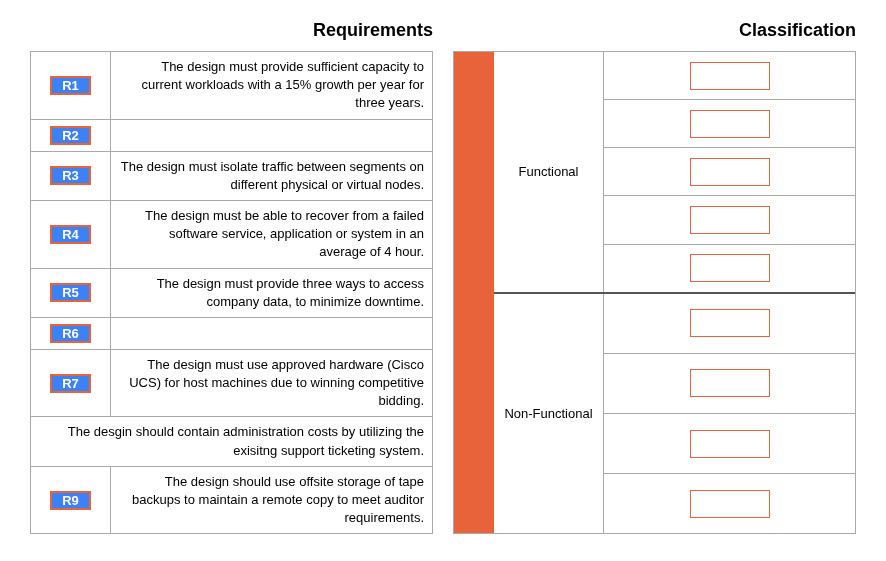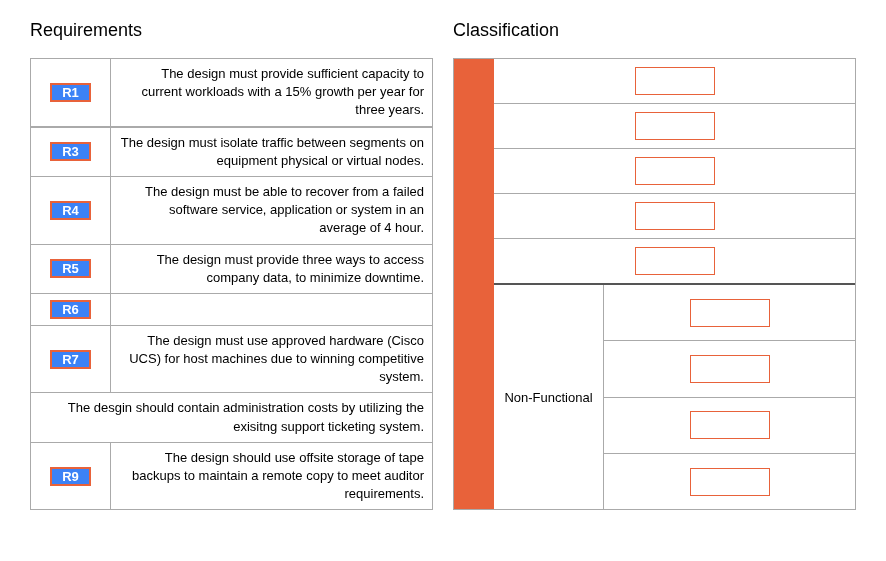--- a/index.html
+++ b/index.html
@@ -24,24 +24,24 @@
     }
 
     
     .left-section {
       flex: 1;
       display: flex;
       flex-direction: column;
     }
 
     .section-title {
-      text-align: left;
+      text-align: right;
       font-size: 18px;
-      font-weight: normal;
-      margin-bottom: 17px;
+      font-weight: bold;
+      margin-bottom: 10px;
     }
 
     .requirements-table {
       border-collapse: collapse;
       width: 100%;
     }
 
     .req-row {
       display: flex;
       flex-direction: row;
@@ -161,26 +161,29 @@
   <div class="left-section">
     <div class="section-title">Requirements</div>
     <div class="requirements-table" id="req-table">
         <div class="req-row">
           <div class="req-label-cell">
             <span class="req-badge">R1</span>
           </div>
           <div class="req-text-cell">The design must provide sufficient capacity to current workloads with a 15% growth per year for three years.</div>
         </div>
         <div class="req-row">
+          <div class="req-label-cell">
+            <span class="req-badge">R2</span>
+          </div>
         </div>
         <div class="req-row">
           <div class="req-label-cell">
             <span class="req-badge">R3</span>
           </div>
-          <div class="req-text-cell">The design must isolate traffic between segments on equipment physical or virtual nodes.</div>
+          <div class="req-text-cell">The design must isolate traffic between segments on different physical or virtual nodes.</div>
         </div>
         <div class="req-row">
           <div class="req-label-cell">
             <span class="req-badge">R4</span>
           </div>
           <div class="req-text-cell">The design must be able to recover from a failed software service, application or system in an average of 4 hour.</div>
         </div>
         <div class="req-row">
           <div class="req-label-cell">
             <span class="req-badge">R5</span>
@@ -189,40 +192,41 @@
         </div>
         <div class="req-row">
           <div class="req-label-cell">
             <span class="req-badge">R6</span>
           </div>
         </div>
         <div class="req-row">
           <div class="req-label-cell">
             <span class="req-badge">R7</span>
           </div>
-          <div class="req-text-cell">The design must use approved hardware (Cisco UCS) for host machines due to winning competitive system.</div>
+          <div class="req-text-cell">The design must use approved hardware (Cisco UCS) for host machines due to winning competitive bidding.</div>
         </div>
         <div class="req-row">
           <div class="req-text-cell">The desgin should contain administration costs by utilizing the exisitng support ticketing system.</div>
         </div>
         <div class="req-row">
           <div class="req-label-cell">
             <span class="req-badge">R9</span>
           </div>
           <div class="req-text-cell">The design should use offsite storage of tape backups to maintain a remote copy to meet auditor requirements.</div>
         </div>
       </div>
   </div>
 
   <div class="right-section">
     <div class="section-title">Classification</div>
     <div class="classification-outer">
       <div class="red-bar"></div>
       <div class="classification-content" id="class-content">
           <div class="class-group class-group-top">
+            <div class="class-label-cell">Functional</div>
             <div class="class-boxes-col">
               <div class="class-box-row">
                 <div class="class-checkbox"></div>
               </div>
               <div class="class-box-row">
                 <div class="class-checkbox"></div>
               </div>
               <div class="class-box-row">
                 <div class="class-checkbox"></div>
               </div>

